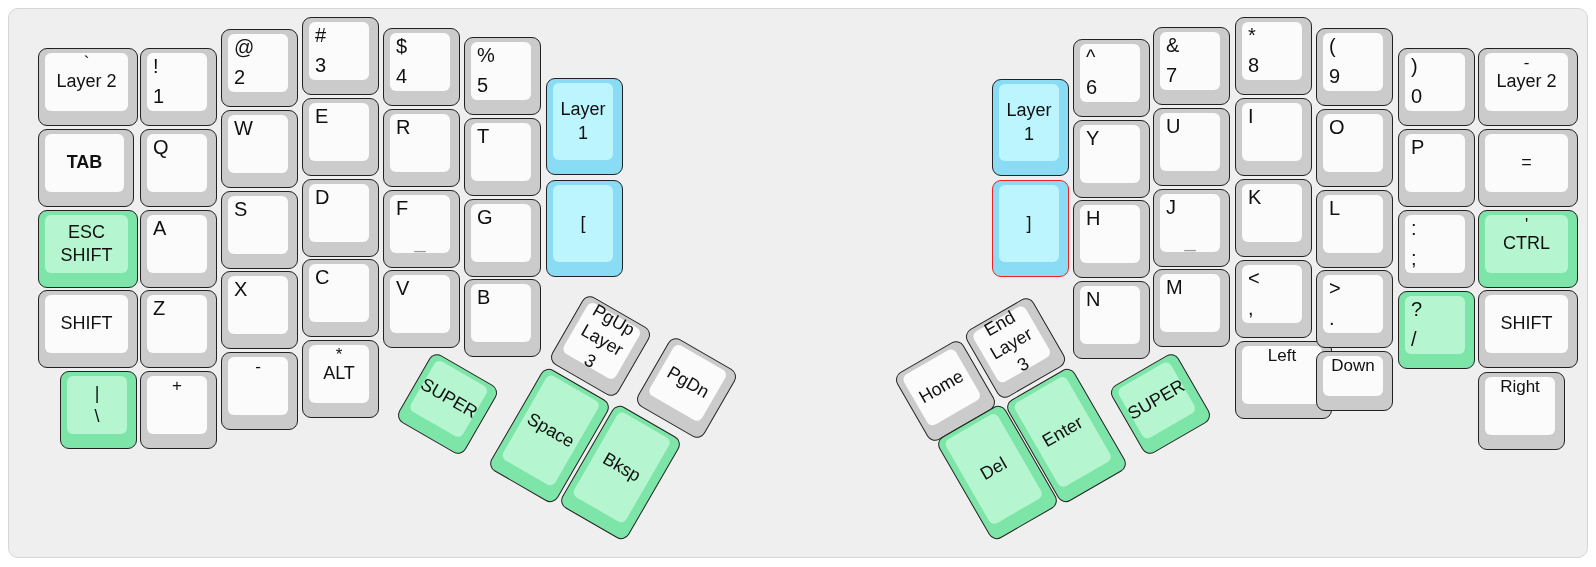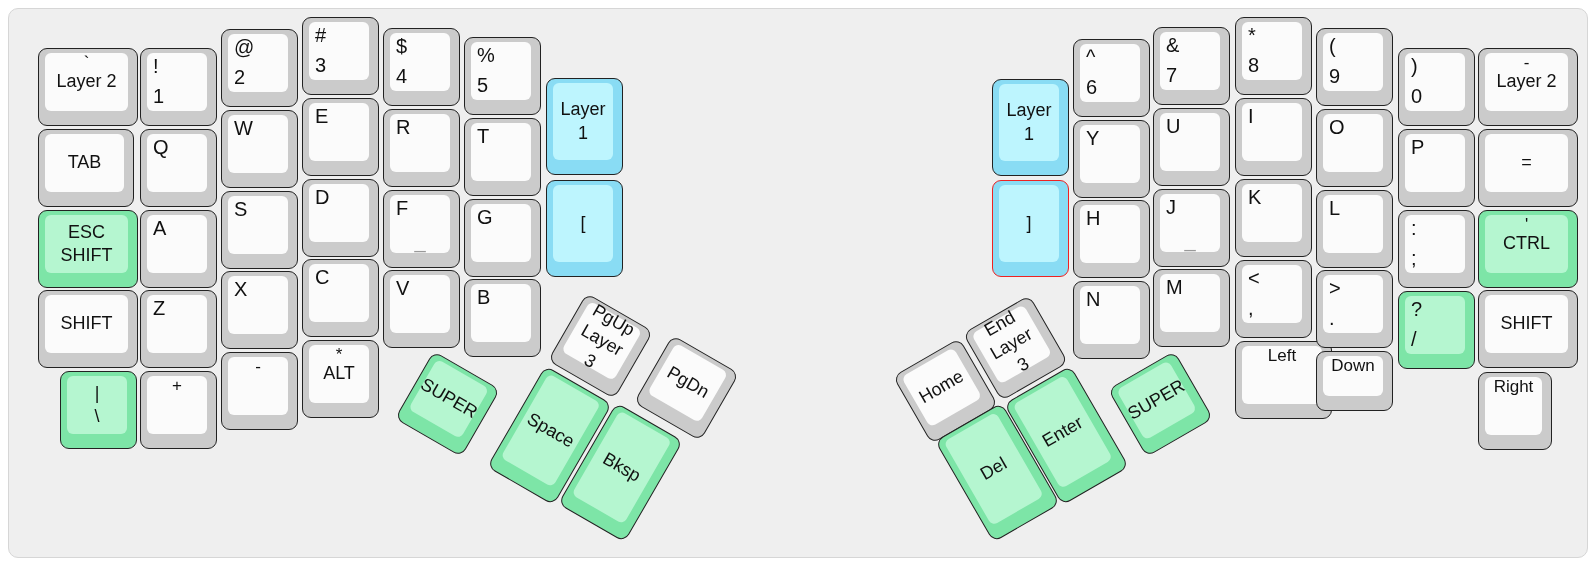--- a/index.html
+++ b/index.html
@@ -50,21 +50,21 @@
 </head>
 <body>
 
 <div class="page">
   <div class="panel"></div>
 <div class="key gray" style="left: 38px; top: 48px; width: 100px; height: 78px;">
       <div class="cap"></div>
       <span class="leg tc">`</span>
       <span class="leg c">Layer 2</span>
     </div>
-    <div class="key gray" style="left: 38px; top: 129px; width: 96px; height: 78px;">
+    <div class="key gray" style="left: 38px; top: 129px; width: 96px; height: 78px; font-weight: bold;">
       <div class="cap"></div>
       <span class="leg c">TAB</span>
     </div>
     <div class="key green" style="left: 38px; top: 210px; width: 100px; height: 78px;">
       <div class="cap"></div>
       <span class="leg c">ESC
 SHIFT</span>
     </div>
     <div class="key gray" style="left: 38px; top: 290px; width: 100px; height: 78px;">
       <div class="cap"></div>
@@ -320,21 +320,21 @@
     </div>
     <div class="key green" style="left: 1478px; top: 210px; width: 100px; height: 78px;">
       <div class="cap"></div>
       <span class="leg tc">'</span>
       <span class="leg c">CTRL</span>
     </div>
     <div class="key gray" style="left: 1478px; top: 290px; width: 100px; height: 78px;">
       <div class="cap"></div>
       <span class="leg c">SHIFT</span>
     </div>
-    <div class="key gray" style="left: 1478px; top: 372px; width: 74px; height: 78px;">
+    <div class="key gray" style="left: 1478px; top: 372px; width: 87px; height: 78px;">
       <div class="cap"></div>
       <span class="leg tc">Right</span>
     </div>
     <div class="key gray" style="left: 907px; top: 352px; width: 77px; height: 78px; transform: rotate(-30deg);">
       <div class="cap"></div>
       <span class="leg c">Home</span>
     </div>
     <div class="key gray" style="left: 977px; top: 309px; width: 77px; height: 78px; transform: rotate(-30deg);">
       <div class="cap"></div>
       <span class="leg c">End

